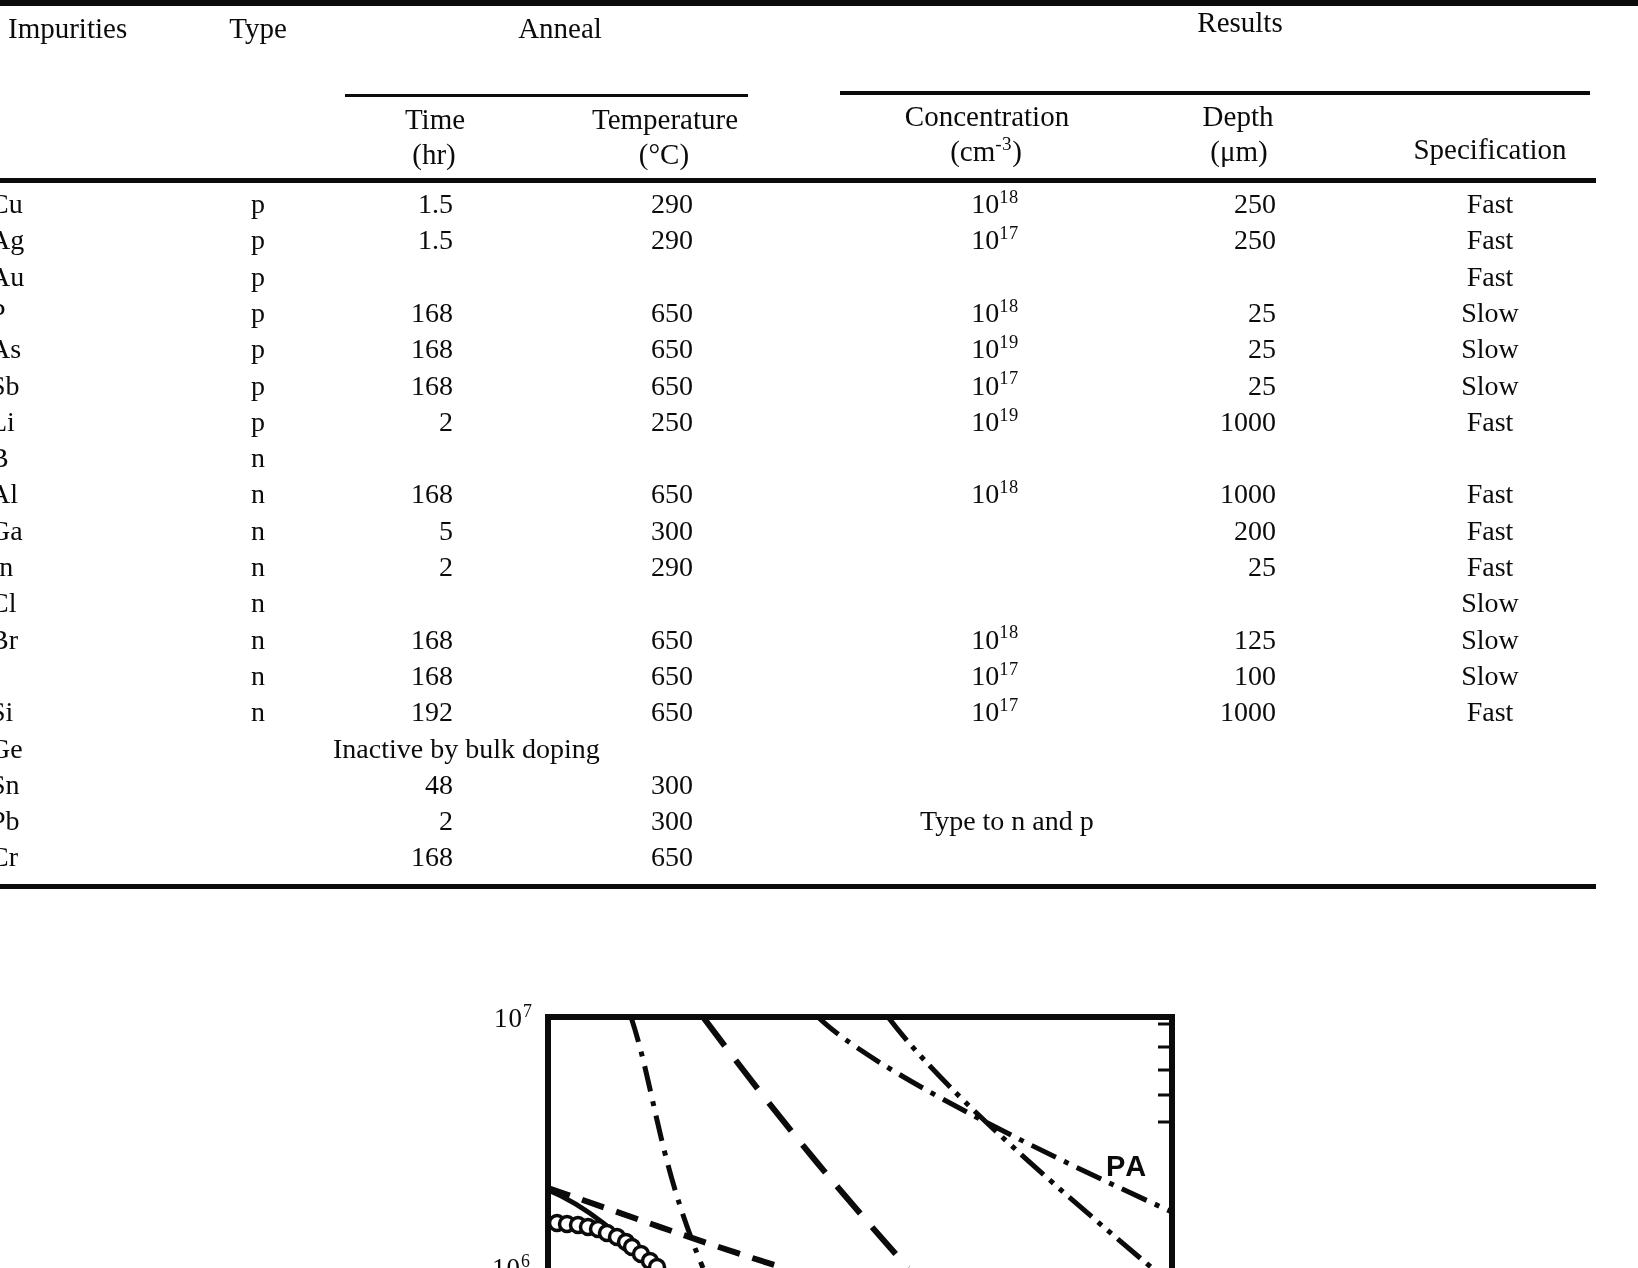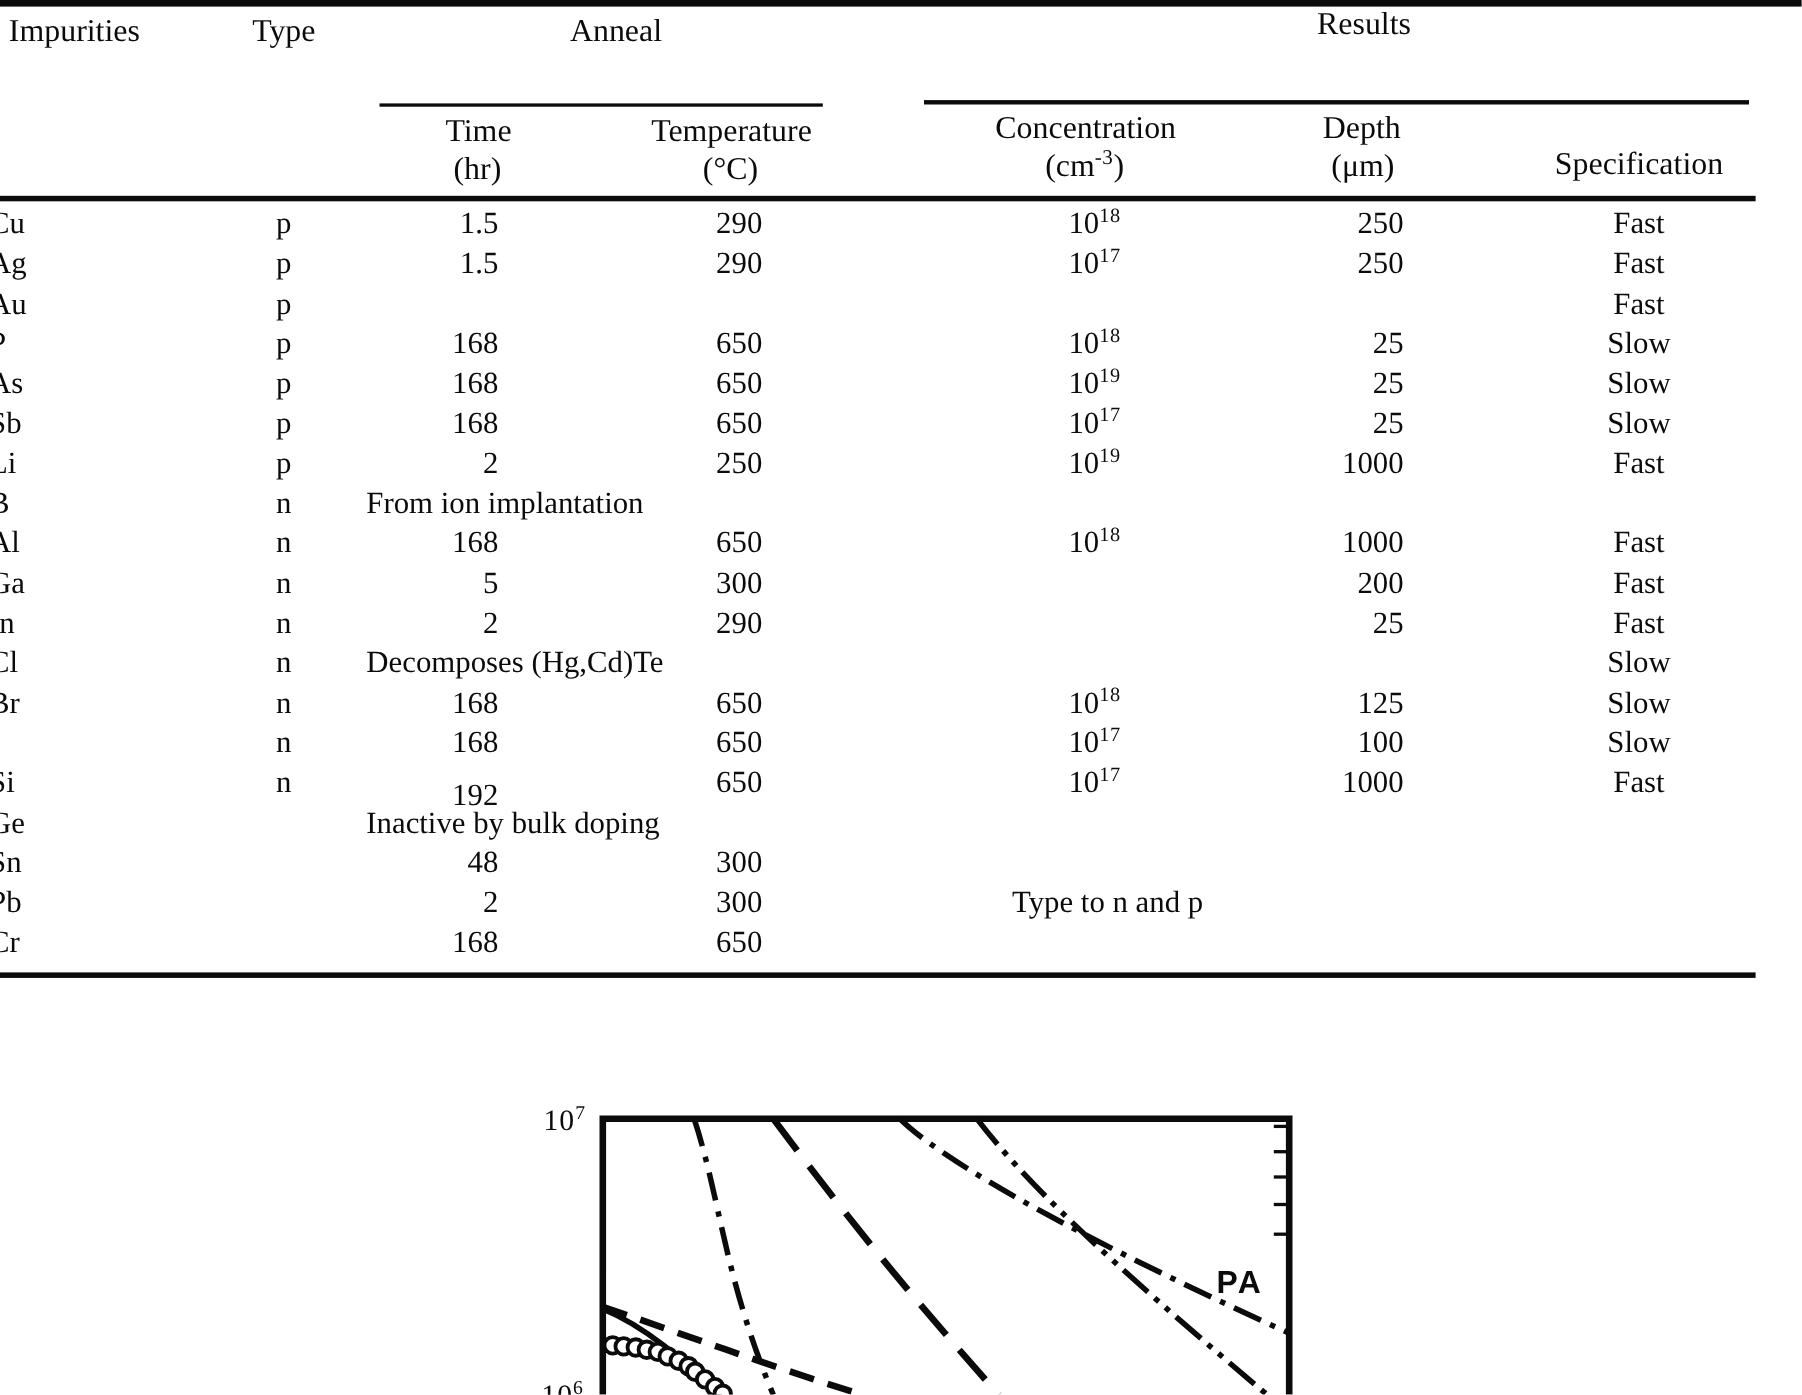--- a/index.html
+++ b/index.html
@@ -106,21 +106,20 @@
       <span class="row-cell ca" style="left: 242px; width: 32px;">p</span>
       <span class="row-cell ra" style="left: 330px; width: 123px;">2</span>
       <span class="row-cell ra" style="left: 500px; width: 193px;">250</span>
       <span class="row-cell ra" style="left: 1150px; width: 126px;">1000</span>
       <span class="row-cell ca" style="left: 1397px; width: 186px;">Fast</span>
       <span class="row-cell ca" style="left: 930px; width: 130px;"><span>10</span><sup>19</sup></span>
     </div>
     <div class="trow" style="top: 440.1px;">
       <span class="row-cell " style="left: -10px; width: 60px;">B</span>
       <span class="row-cell ca" style="left: 242px; width: 32px;">n</span>
-      <span class="row-cell " style="left: 333px; width: 420px;">From ion implantation</span>
     </div>
     <div class="trow" style="top: 476.4px;">
       <span class="row-cell " style="left: -10px; width: 60px;">Al</span>
       <span class="row-cell ca" style="left: 242px; width: 32px;">n</span>
       <span class="row-cell ra" style="left: 330px; width: 123px;">168</span>
       <span class="row-cell ra" style="left: 500px; width: 193px;">650</span>
       <span class="row-cell ra" style="left: 1150px; width: 126px;">1000</span>
       <span class="row-cell ca" style="left: 1397px; width: 186px;">Fast</span>
       <span class="row-cell ca" style="left: 930px; width: 130px;"><span>10</span><sup>18</sup></span>
     </div>
@@ -136,21 +135,20 @@
       <span class="row-cell " style="left: -10px; width: 60px;">In</span>
       <span class="row-cell ca" style="left: 242px; width: 32px;">n</span>
       <span class="row-cell ra" style="left: 330px; width: 123px;">2</span>
       <span class="row-cell ra" style="left: 500px; width: 193px;">290</span>
       <span class="row-cell ra" style="left: 1150px; width: 126px;">25</span>
       <span class="row-cell ca" style="left: 1397px; width: 186px;">Fast</span>
     </div>
     <div class="trow" style="top: 585.3px;">
       <span class="row-cell " style="left: -10px; width: 60px;">Cl</span>
       <span class="row-cell ca" style="left: 242px; width: 32px;">n</span>
-      <span class="row-cell " style="left: 333px; width: 420px;">Decomposes (Hg,Cd)Te</span>
       <span class="row-cell ca" style="left: 1397px; width: 186px;">Slow</span>
     </div>
     <div class="trow" style="top: 621.6px;">
       <span class="row-cell " style="left: -10px; width: 60px;">Br</span>
       <span class="row-cell ca" style="left: 242px; width: 32px;">n</span>
       <span class="row-cell ra" style="left: 330px; width: 123px;">168</span>
       <span class="row-cell ra" style="left: 500px; width: 193px;">650</span>
       <span class="row-cell ra" style="left: 1150px; width: 126px;">125</span>
       <span class="row-cell ca" style="left: 1397px; width: 186px;">Slow</span>
       <span class="row-cell ca" style="left: 930px; width: 130px;"><span>10</span><sup>18</sup></span>
@@ -160,21 +158,21 @@
       <span class="row-cell ca" style="left: 242px; width: 32px;">n</span>
       <span class="row-cell ra" style="left: 330px; width: 123px;">168</span>
       <span class="row-cell ra" style="left: 500px; width: 193px;">650</span>
       <span class="row-cell ra" style="left: 1150px; width: 126px;">100</span>
       <span class="row-cell ca" style="left: 1397px; width: 186px;">Slow</span>
       <span class="row-cell ca" style="left: 930px; width: 130px;"><span>10</span><sup>17</sup></span>
     </div>
     <div class="trow" style="top: 694.2px;">
       <span class="row-cell " style="left: -10px; width: 60px;">Si</span>
       <span class="row-cell ca" style="left: 242px; width: 32px;">n</span>
-      <span class="row-cell ra" style="left: 330px; width: 123px; margin-top: 12px;">192</span>
+      <span class="row-cell ra" style="left: 330px; width: 123px;">192</span>
       <span class="row-cell ra" style="left: 500px; width: 193px;">650</span>
       <span class="row-cell ra" style="left: 1150px; width: 126px;">1000</span>
       <span class="row-cell ca" style="left: 1397px; width: 186px;">Fast</span>
       <span class="row-cell ca" style="left: 930px; width: 130px;"><span>10</span><sup>17</sup></span>
     </div>
     <div class="trow" style="top: 730.5px;">
       <span class="row-cell " style="left: -10px; width: 60px;">Ge</span>
       <span class="row-cell " style="left: 333px; width: 420px;">Inactive by bulk doping</span>
     </div>
     <div class="trow" style="top: 766.8px;">

